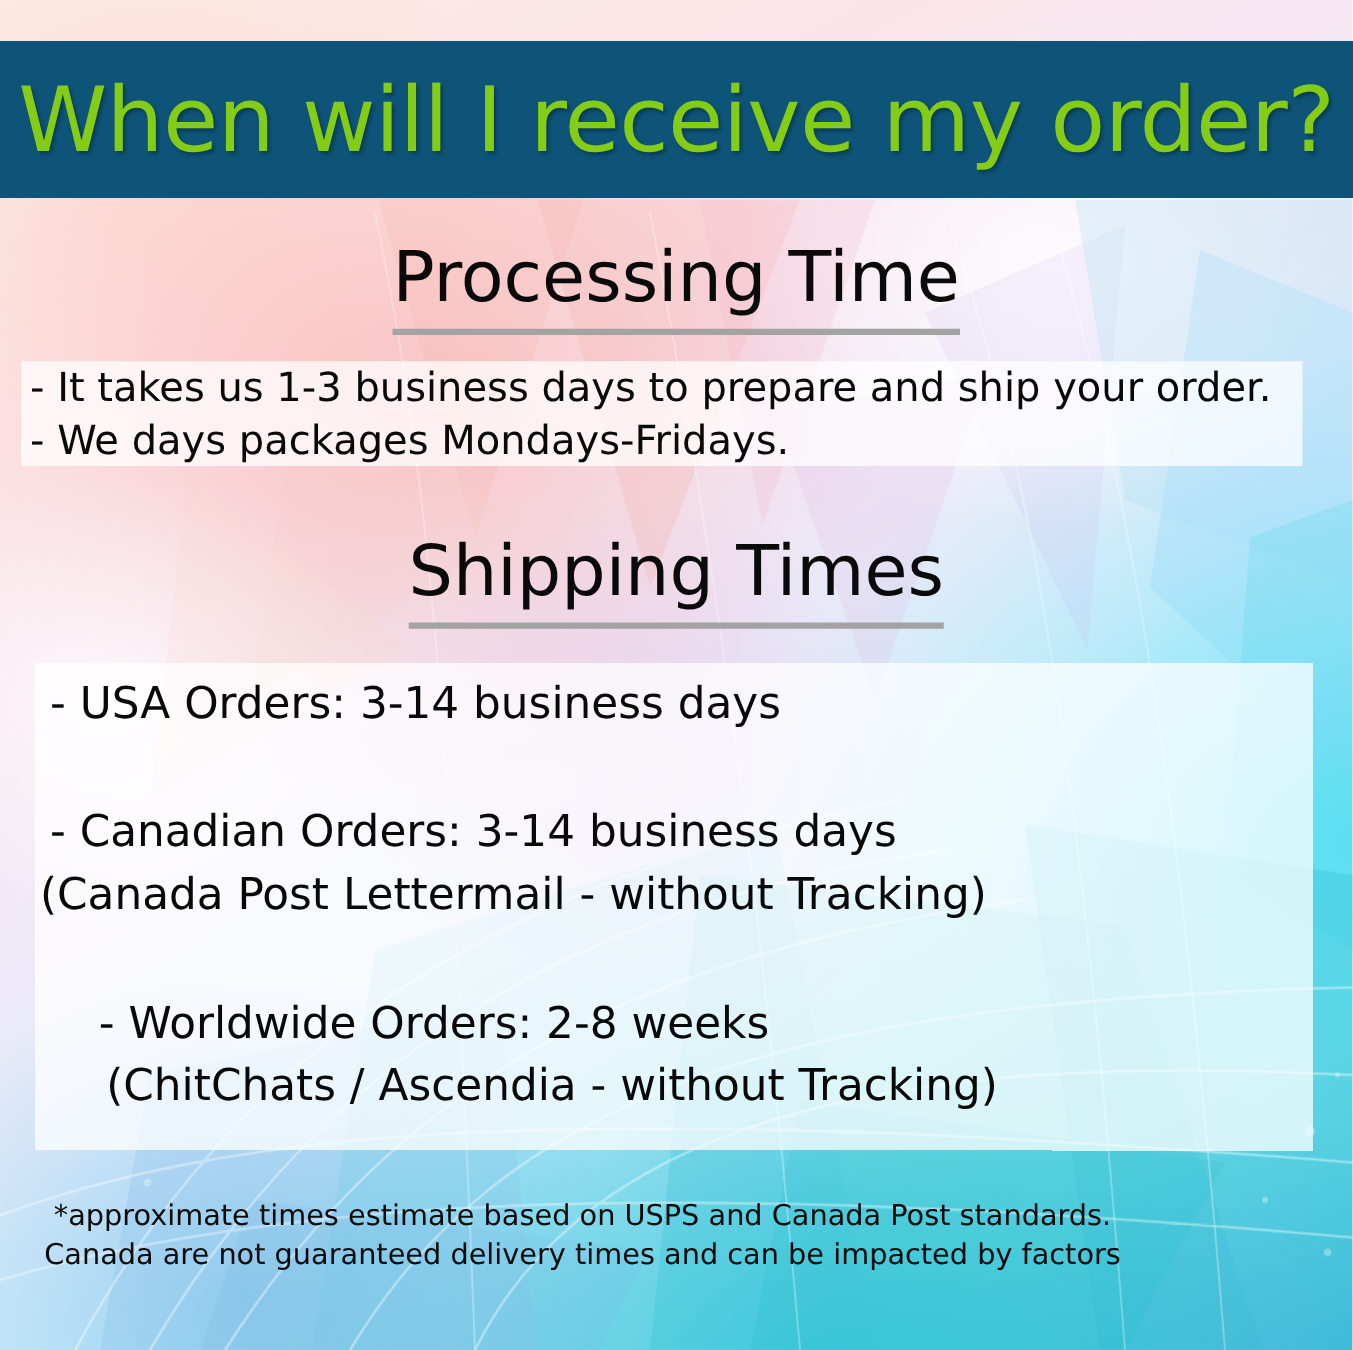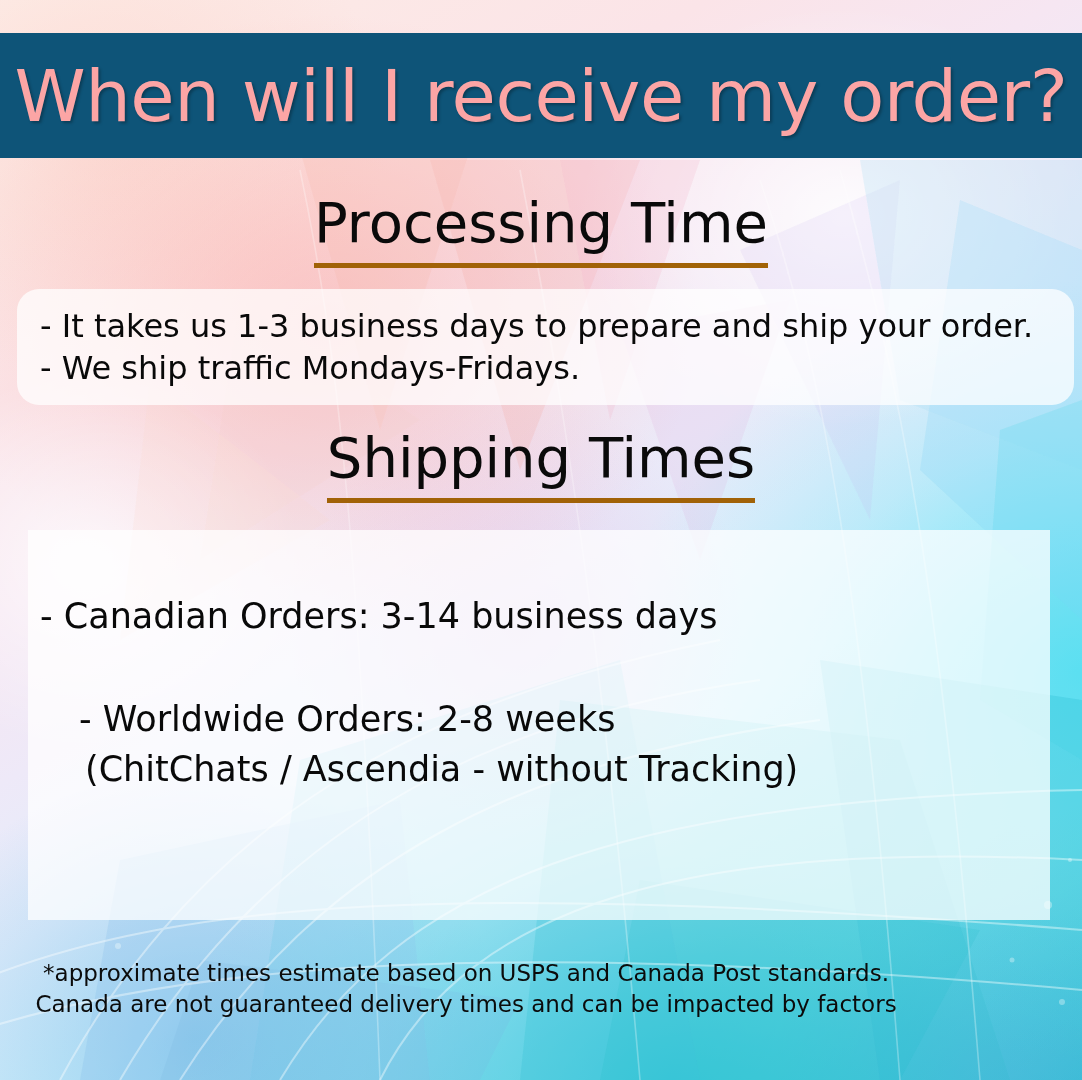--- a/index.html
+++ b/index.html
@@ -70,21 +70,21 @@
     left: 0;
     top: 33px;
     width: 1082px;
     height: 125px;
     background: #0e5478;
     display: flex;
     align-items: center;
     justify-content: center;
   }
   .title-band .title-text {
-    color: #fca5a5;
+    color: #84cc16;
     font-size: 72px;
     font-weight: 400;
     letter-spacing: -0.5px;
     line-height: 1;
     white-space: nowrap;
     text-shadow: 2px 2px 3px rgba(0,0,0,0.28);
     font-family: "DejaVu Sans", sans-serif;
   }
 
   
@@ -92,41 +92,40 @@
     position: absolute;
     width: 100%;
     text-align: center;
     color: #0a0a0a;
     font-size: 56px;
     font-weight: 400;
     line-height: 1;
     font-family: "DejaVu Sans", sans-serif;
   }
   .section-heading span {
-    border-bottom: 5px solid #a16207;
+    border-bottom: 5px solid #a3a3a3;
     padding-bottom: 8px;
   }
   #heading-processing { top: 195px; }
   #heading-shipping   { top: 430px; }
 
   
   .panel {
     position: absolute;
     background: rgba(255,255,255,0.74);
     color: #090909;
     font-family: "DejaVu Sans", sans-serif;
   }
 
   #panel-processing {
     left: 17px;
     top: 289px;
     width: 1025px;
     height: 84px;
-    padding: 16px;
-    border-radius: 22px;
+    padding: 0;
   }
   #panel-processing .line {
     font-size: 32px;
     line-height: 42px;
     white-space: nowrap;
     padding-left: 7px;
   }
 
   #panel-shipping {
     left: 28px;
@@ -228,34 +227,36 @@
   <div class="title-band">
     <div class="title-text">When will I receive my order?</div>
   </div>
 
   <div class="section-heading" id="heading-processing">
     <span>Processing Time</span>
   </div>
 
   <div class="panel" id="panel-processing">
     <div class="line">- It takes us 1-3 business days to prepare and ship your order.</div>
-    <div class="line">- We ship traffic Mondays-Fridays.</div>
+    <div class="line">- We days packages Mondays-Fridays.</div>
   </div>
 
   <div class="section-heading" id="heading-shipping">
     <span>Shipping Times</span>
   </div>
 
   <div class="panel" id="panel-shipping">
 
     <div class="ship-group" id="grp-usa">
+      <div class="ship-line indent-a">- USA Orders: 3-14 business days</div>
     </div>
 
     <div class="ship-group" id="grp-can">
       <div class="ship-line indent-a">- Canadian Orders: 3-14 business days</div>
+      <div class="ship-line indent-c">(Canada Post Lettermail - without Tracking)</div>
     </div>
 
     <div class="ship-group" id="grp-world">
       <div class="ship-line indent-d">- Worldwide Orders: 2-8 weeks</div>
       <div class="ship-line indent-e">(ChitChats / Ascendia - without Tracking)</div>
     </div>
 
   </div>
 
   <div id="footer-note">

